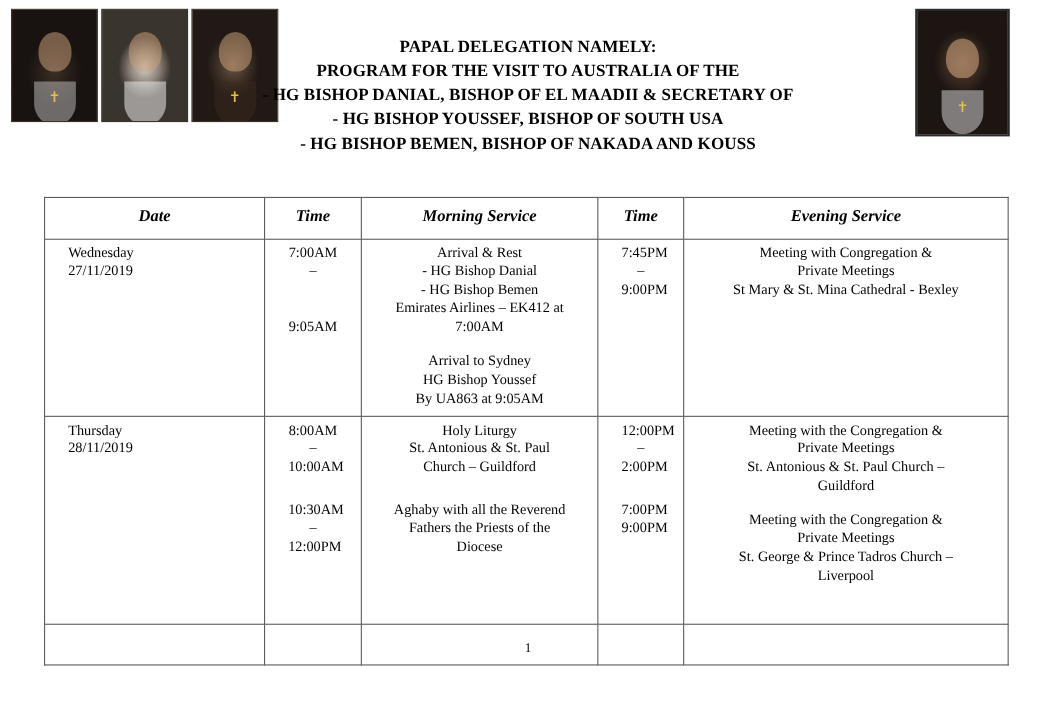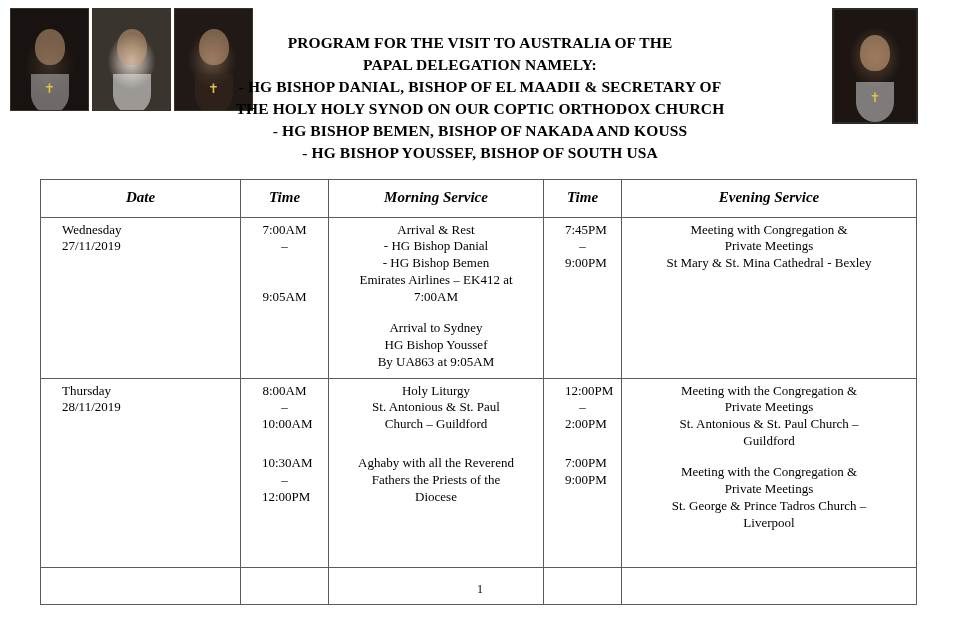--- a/index.html
+++ b/index.html
@@ -213,26 +213,25 @@
     </div>
   </div>
 
   <div class="photo-right">
     <div class="photo-face"></div>
     <div class="photo-beard"></div>
     <div class="cross-mark">✝</div>
   </div>
 
   <div class="title-block">
+    <div class="line">PAPAL DELEGATION NAMELY:</div>
     <div class="line">PROGRAM FOR THE VISIT TO AUSTRALIA OF THE</div>
-    <div class="line">PAPAL DELEGATION NAMELY:</div>
     <div class="line">- HG BISHOP DANIAL, BISHOP OF EL MAADII &amp; SECRETARY OF</div>
-    <div class="line">THE HOLY HOLY SYNOD ON OUR COPTIC ORTHODOX CHURCH</div>
+    <div class="line">- HG BISHOP YOUSSEF, BISHOP OF SOUTH USA</div>
     <div class="line">- HG BISHOP BEMEN, BISHOP OF NAKADA AND KOUSS</div>
-    <div class="line">- HG BISHOP YOUSSEF, BISHOP OF SOUTH USA</div>
   </div>
 
   <div class="schedule-wrap">
     <table class="schedule">
       <colgroup>
         <col class="c-date">
           <col class="c-time1">
           <col class="c-morning">
           <col class="c-time2">
           <col class="c-evening">

